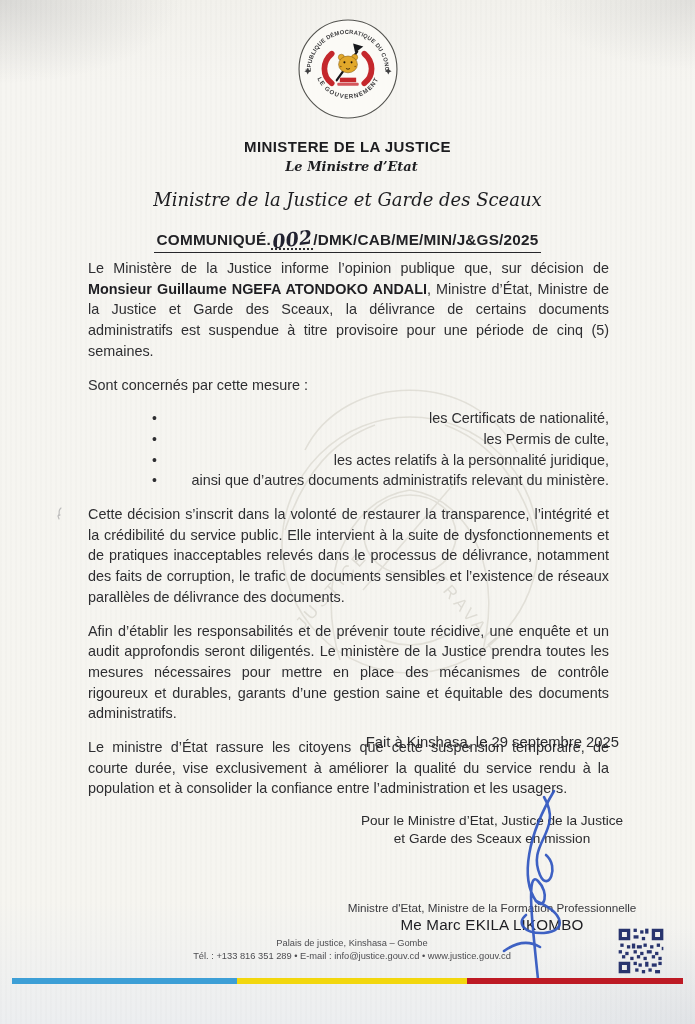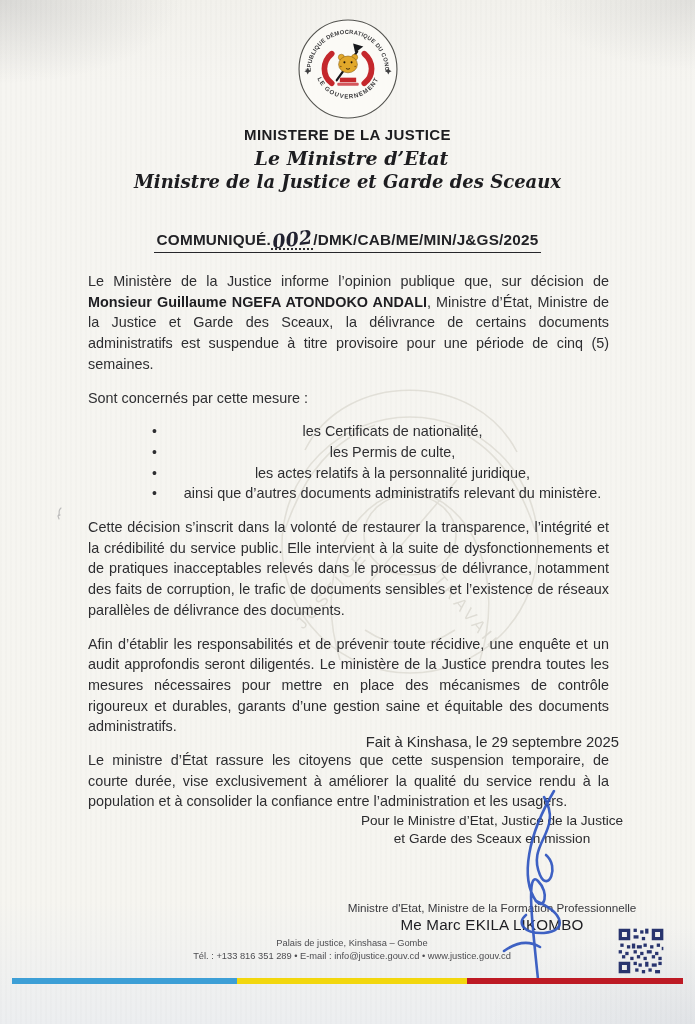--- a/index.html
+++ b/index.html
@@ -11,42 +11,42 @@
       radial-gradient(ellipse 220px 100px at 100% 0%, rgba(70,72,82,.10), transparent 70%),
       radial-gradient(ellipse 300px 140px at 100% 100%, rgba(90,100,120,.08), transparent 70%),
       repeating-linear-gradient(90deg, rgba(0,0,0,.013) 0 2px, rgba(255,255,255,.015) 2px 5px),
       linear-gradient(180deg, #f2f1ec 0%, #f6f5f1 8%, #f6f5f0 88%, #eceef0 100%);
     font-family:"Liberation Sans", sans-serif;
     color:#2e2e31;
   }
   
   .hdr { position:absolute; top:18px; left:0; right:0; text-align:center; }
   .seal { width:102px; height:102px; display:inline-block; }
-  .ministry { margin-top:2px; font-size:15px; font-weight:700; letter-spacing:.4px; color:#1c1c1f; }
+  .ministry { margin-top:14px; font-size:15px; font-weight:700; letter-spacing:.4px; color:#1c1c1f; }
   .script { font-family:"DejaVu Serif", serif; font-style:italic; color:#1d1d20; }
-  .script1 { margin-top:4px; font-size:19px; font-weight:600;padding-left:8px; }
-  .script2 { margin-top:2px; font-size:18px; font-weight:700; }
+  .script1 { margin-top:4px; font-size:13px; font-weight:600;padding-left:8px; }
+  .script2 { margin-top:15px; font-size:18px; font-weight:400; }
   
   .title-row { position:absolute; top:227px; left:0; right:0; text-align:center; }
   .title {
     display:inline-block; font-size:15.3px; font-weight:700; letter-spacing:.2px; color:#222226;
     border-bottom:1.8px solid #26262a; padding:0 3px 3px 3px; white-space:nowrap;
   }
   .hand-num {
     display:inline-block; font-family:"DejaVu Serif", serif; font-style:italic; font-weight:600;
     font-size:19px; color:#222230; transform:rotate(-7deg) translateY(1px);
   }
   .dotted { border-bottom:2.4px dotted #2c2c30; padding:0 1px; }
   
-  .body-col { position:absolute; top:271px; left:88px; width:521px; font-size:14.4px; line-height:20.7px; text-align:justify; }
+  .body-col { position:absolute; top:258px; left:88px; width:521px; font-size:14.4px; line-height:20.7px; text-align:justify; }
   .body-col p { margin-bottom:13px; }
   .body-col b { color:#1e1e22; }
   .list-intro { margin-bottom:1px; text-align:left; }
   ul.blist { list-style:none; margin-bottom:13px; }
-  ul.blist li { position:relative; padding-left:88px; text-align:center; }
+  ul.blist li { position:relative; padding-left:88px; text-align:right; }
   ul.blist li::before { content:"•"; position:absolute; left:64px; top:0; font-size:14px; color:#2e2e31; }
   
   .dateline { position:absolute; top:734px; right:76px; font-size:14.8px; color:#2b2b2e; }
   .sign-for { position:absolute; top:812px; left:327px; width:330px; text-align:center; font-size:13.6px; line-height:18px; color:#2b2b2e; }
   .sign-for .u { text-underline-offset:2px; }
   .sig-name { position:absolute; top:916px; left:327px; width:330px; text-align:center; font-size:15.2px; font-weight:400; letter-spacing:.2px; color:#1d1d21; }
   .sig-title { position:absolute; top:901px; left:302px; width:380px; text-align:center; font-size:11.7px; color:#3a3a3e; }
   .signature-svg { position:absolute; top:783px; left:468px; width:130px; height:205px; pointer-events:none; }
   
   .footer-text { position:absolute; top:937px; left:122px; width:460px; text-align:center; font-size:9.3px; line-height:12.5px; color:#4c4c50; }

